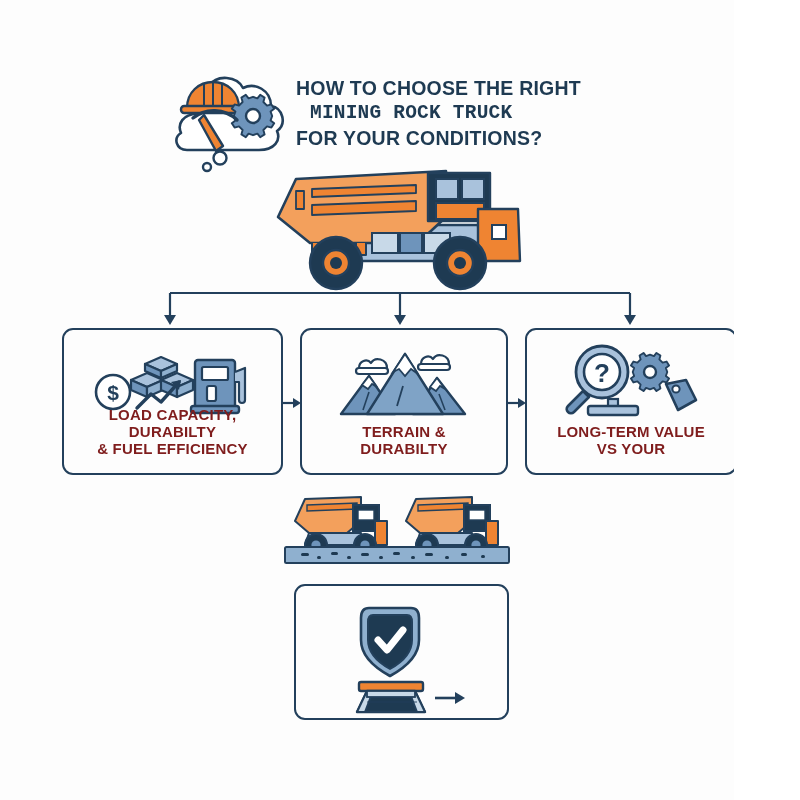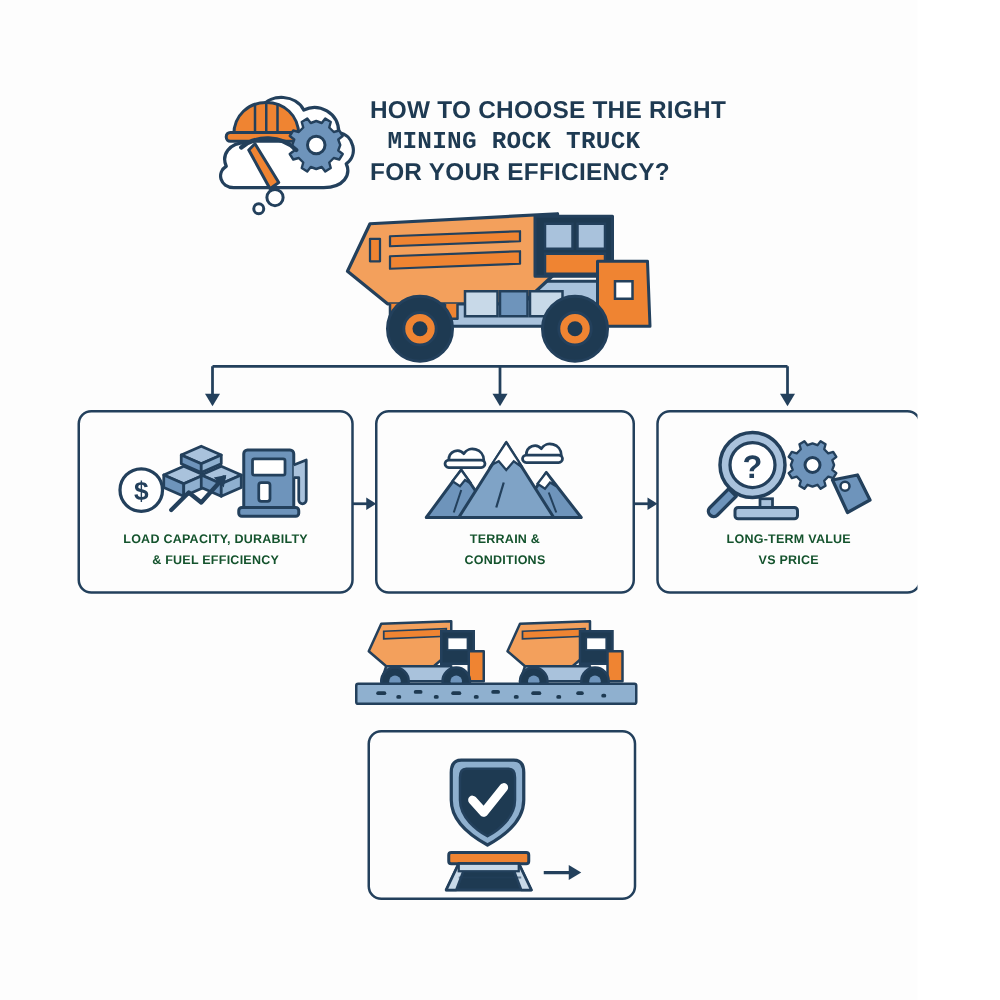--- a/index.html
+++ b/index.html
@@ -47,23 +47,23 @@
   #card-2 { left: 300px; top: 328px; width: 208px; height: 147px; text-decoration: underline; }
   #card-3 { left: 525px; top: 328px; width: 212px; height: 147px; }
   #card-4 { left: 294px; top: 584px; width: 215px; height: 136px; }
 
   .card-label {
     position: absolute;
     left: 8px;
     right: 8px;
     bottom: 16px;
     text-align: center;
-    color: #14532d;
+    color: #7f1d1d;
     font-weight: bold;
-    font-size: 10px;
+    font-size: 15px;
     line-height: 17px;
     letter-spacing: 0.2px;
   }
   .card-icon {
     position: absolute;
     left: 0; right: 0;
     top: 12px;
     display: flex;
     align-items: center;
     justify-content: center;
@@ -104,21 +104,21 @@
       </g>
 
       <circle cx="57" cy="98" r="6.5" fill="#ffffff" stroke="#23405c" stroke-width="2.4"></circle>
       <circle cx="44" cy="107" r="4" fill="#ffffff" stroke="#23405c" stroke-width="2.4"></circle>
     </svg>
   </div>
 
   <div id="title-block" class="abs">
     <span class="title-line tl-1">HOW TO CHOOSE THE RIGHT</span>
     <span class="title-line tl-2">MINING ROCK TRUCK</span>
-    <span class="title-line tl-3">FOR YOUR EFFICIENCY?</span>
+    <span class="title-line tl-3">FOR YOUR CONDITIONS?</span>
   </div>
 
   <div class="abs" style="left:268px; top:165px; width:260px; height:125px;">
     <svg width="260" height="125" viewBox="0 0 260 125">
 
       <path d="M88 60 L210 60 L212 96 L74 96 Z" fill="#a9c2dc" stroke="#23405c" stroke-width="2.4" stroke-linejoin="round"></path>
 
       <path d="M10 52 L28 14 L178 6 L178 52 L150 78 L42 78 Z" fill="#f3a05c" stroke="#23405c" stroke-width="2.6" stroke-linejoin="round"></path>
 
       <path d="M28 26 L36 26 L36 44 L28 44 Z M44 24 L148 20 L148 28 L44 32 Z
@@ -226,21 +226,21 @@
 
         <path d="M38 72 L76 12 L114 72 Z" fill="#7fa3c6" stroke="#23405c" stroke-width="2.4" stroke-linejoin="round"></path>
         <path d="M64 30 L76 12 L89 32 L82 27 L76 34 L70 27 Z" fill="#ffffff" stroke="#23405c" stroke-width="1.8"></path>
         <path d="M74 44 L68 64" stroke="#23405c" stroke-width="1.8" fill="none"></path>
         <path d="M40 50 L34 68" stroke="#23405c" stroke-width="1.6" fill="none"></path>
         <path d="M110 52 L116 68" stroke="#23405c" stroke-width="1.6" fill="none"></path>
       </svg>
     </div>
     <div class="card-label">
       <span>TERRAIN &amp;</span><br>
-      <span>CONDITIONS</span>
+      <span>DURABILTY</span>
     </div>
   </div>
 
   <div id="card-3" class="card abs">
     <div class="card-icon">
       <svg width="155" height="80" viewBox="0 0 155 80">
 
         <g>
           <circle cx="48" cy="30" r="26" fill="#a9c2dc" stroke="#23405c" stroke-width="2.8"></circle>
           <circle cx="48" cy="30" r="18" fill="#ffffff" stroke="#23405c" stroke-width="2.6"></circle>
@@ -262,21 +262,21 @@
         </g>
 
         <g>
           <rect x="54" y="57" width="10" height="8" fill="#a9c2dc" stroke="#23405c" stroke-width="2.2"></rect>
           <rect x="34" y="64" width="50" height="9" rx="2.5" fill="#a9c2dc" stroke="#23405c" stroke-width="2.4"></rect>
         </g>
       </svg>
     </div>
     <div class="card-label">
       <span>LONG-TERM VALUE</span><br>
-      <span>VS PRICE</span>
+      <span>VS YOUR</span>
     </div>
   </div>
 
   <div class="abs" style="left:282px; top:394px; width:20px; height:18px;">
     <svg width="20" height="18" viewBox="0 0 20 18">
       <path d="M0 9 L13 9" stroke="#23405c" stroke-width="2.2" fill="none"></path>
       <path d="M11 4 L19 9 L11 14 Z" fill="#23405c"></path>
     </svg>
   </div>
 

